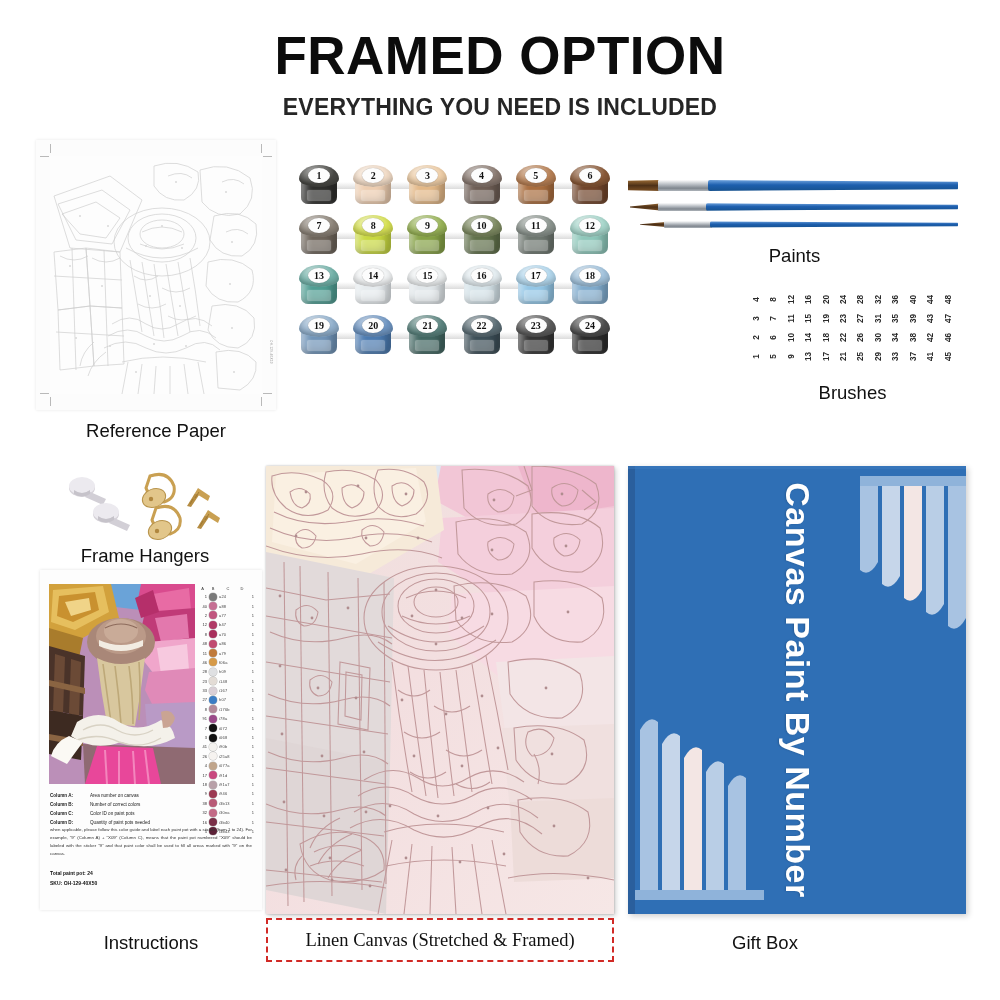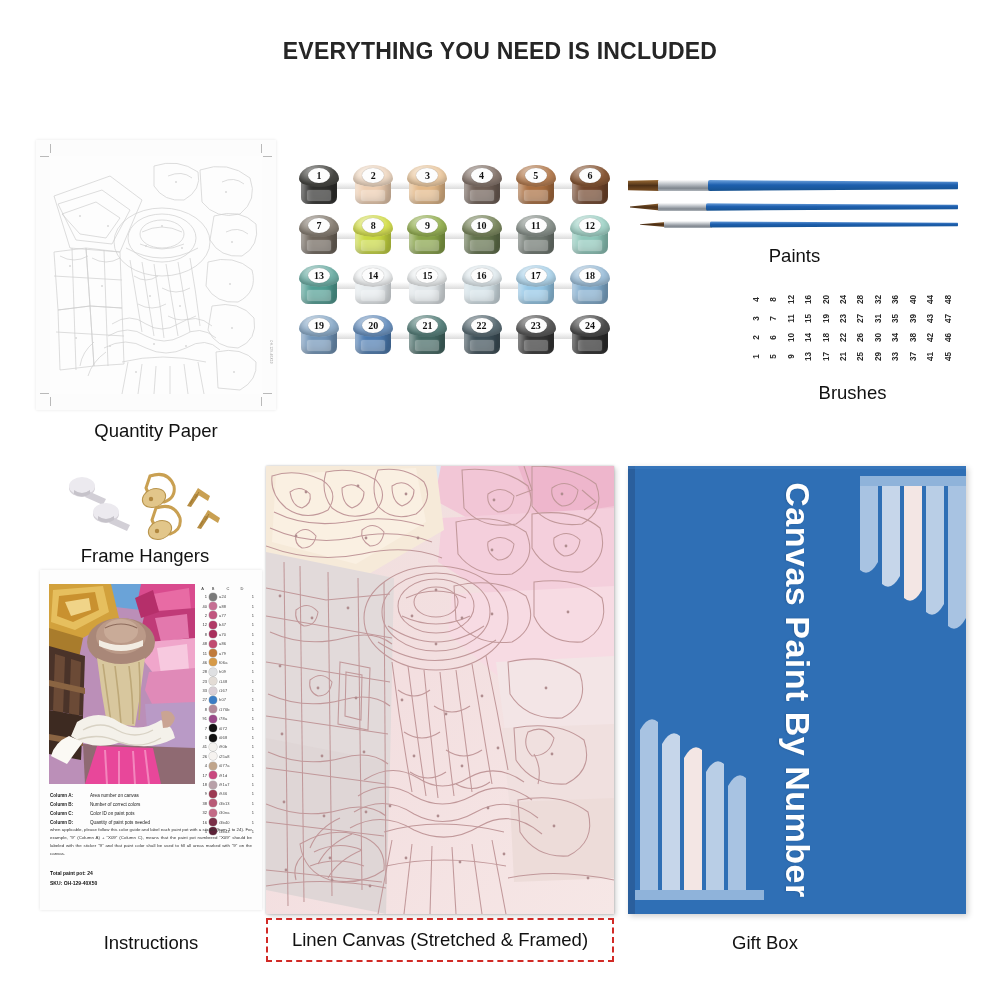--- a/index.html
+++ b/index.html
@@ -196,33 +196,35 @@
   .cap-brushes{left:622px;top:245px;width:345px;}
   .cap-sticker{left:740px;top:382px;width:225px;}
   .cap-hangers{left:20px;top:545px;width:250px;}
   .cap-instructions{left:40px;top:932px;width:222px;}
   .cap-giftbox{left:596px;top:932px;width:338px;}
 
   .highlight-box{
     position:absolute;left:266px;top:918px;width:348px;height:44px;
     border:2.5px dashed #d12a26;
     box-sizing:border-box;
+    font-family:Liberation Serif, serif;
   }
   .cap-canvas-inner{
     position:absolute;left:0;top:0;width:100%;height:100%;
     display:flex;align-items:center;justify-content:center;
     font-size:18.5px;color:#111;white-space:nowrap;
   }
 </style>
 </head>
 <body>
 
 <div class="page">
 
   <div class="header">
+    <div class="title">FRAMED OPTION</div>
     <div class="subtitle">EVERYTHING YOU NEED IS INCLUDED</div>
   </div>
 
   <div class="cell" id="reference-paper">
     <div class="ref-sheet">
       <svg class="ref-art" viewBox="0 0 212 238" preserveAspectRatio="none">
         <rect width="212" height="238" fill="#fdfdfd"></rect>
         <g stroke="#cfcfcf" stroke-width="0.7" fill="none">
 
           <path d="M4 40 L60 20 L92 44 L70 96 L20 92 Z"></path>
@@ -309,21 +311,21 @@
       <div class="crop" style="left:4px;top:16px;width:9px;height:1px;"></div>
       <div class="crop" style="right:14px;top:4px;width:1px;height:9px;"></div>
       <div class="crop" style="right:4px;top:16px;width:9px;height:1px;"></div>
       <div class="crop" style="left:14px;bottom:4px;width:1px;height:9px;"></div>
       <div class="crop" style="left:4px;bottom:16px;width:9px;height:1px;"></div>
       <div class="crop" style="right:14px;bottom:4px;width:1px;height:9px;"></div>
       <div class="crop" style="right:4px;bottom:16px;width:9px;height:1px;"></div>
       <div class="ref-sidetext">OH-129-40X50</div>
     </div>
   </div>
-  <div class="caption cap-ref">Quantity Paper</div>
+  <div class="caption cap-ref">Reference Paper</div>
 
   <div class="cell" id="acrylic-paints">
     <div class="paint-rowline" style="top:22px;"></div>
     <div class="paint-rowline" style="top:72px;"></div>
     <div class="paint-rowline" style="top:122px;"></div>
     <div class="paint-rowline" style="top:172px;"></div>
     <div class="paint-grid" id="paint-grid">
         <div class="pot">
           <div class="body" style="background: linear-gradient(rgb(46, 46, 44), rgb(46, 46, 44));"></div>
           <div class="lid" style="background: radial-gradient(at 36% 28%, rgba(255, 255, 255, 0.55), rgba(255, 255, 255, 0) 58%), rgb(74, 74, 70);"></div>

